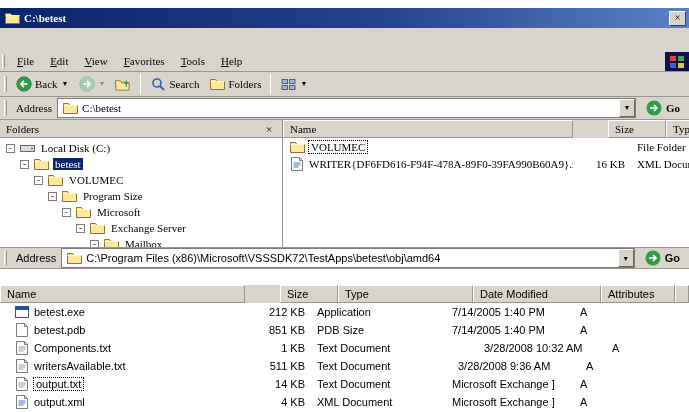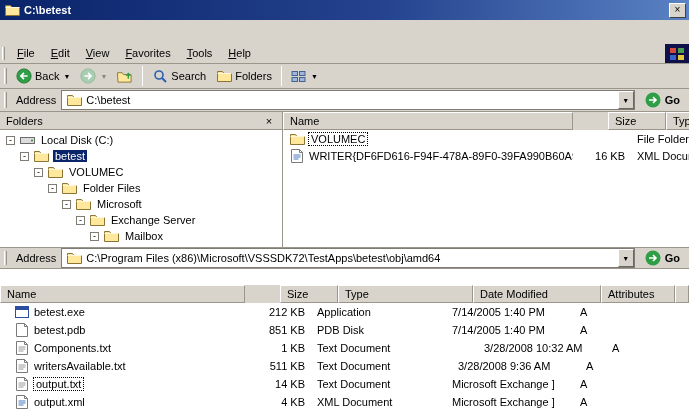--- a/index.html
+++ b/index.html
@@ -4,21 +4,21 @@
 <style>
   * { box-sizing: border-box; }
   body { margin:0; background:#fff; }
   .canvas {
     position:relative; width:689px; height:412px; overflow:hidden;
     background:#fff; color:#000;
     font-family:"Liberation Sans","DejaVu Sans",sans-serif; font-size:11px;
   }
 
   
-  .window { position:absolute; left:0; top:0; width:689px; height:234px; background:#d8d4cc; border-bottom:3px solid #be185d; }
+  .window { position:absolute; left:0; top:8px; width:689px; height:234px; background:#d8d4cc; border-bottom:3px solid #be185d;font-family:Liberation Serif, serif; }
   .titlebar { height:20px; background:linear-gradient(90deg,#0a246a 0%,#24428e 55%,#5a82c4 100%); display:flex; align-items:center; padding:0 3px 0 4px; gap:4px; }
   .title-text { color:#fff; font-weight:bold; flex:1; white-space:nowrap; overflow:hidden; }
   .win-btn { width:17px; height:15px; background:#d8d4cc; border:1px solid; border-color:#fff #404040 #404040 #fff; font-size:10px; line-height:12px; text-align:center; padding:0; font-family:inherit; }
   .menubar { height:20px; display:flex; align-items:center; border-bottom:1px solid #9a968c;margin-top:24px; }
   .menu-items { display:flex; align-items:center; height:100%; }
   .menu-item { padding:3px 8px 0; height:100%; }
   .menu-item::first-letter { text-decoration:underline; }
   .winlogo { margin-left:auto; width:24px; height:19px; background:#10104a; display:flex; align-items:center; justify-content:center; }
   .gripper { width:3px; height:70%; border-left:1px solid #fff; border-right:1px solid #9a968c; margin:0 4px 0 2px; flex:none; }
   .toolbar { height:25px; display:flex; align-items:center; padding:0 2px; border-bottom:1px solid #9a968c; }
@@ -222,21 +222,21 @@
               <span class="tree-label">VOLUMEC</span>
             </div>
             <div class="tree-row" style="padding-left: 48px;">
               <span class="expander">-</span>
               <span class="file-icon">
                 <svg width="15" height="12" viewBox="0 0 15 12">
                   <path d="M0.5 1.5h5l1.5 2h7.5v8h-14z" fill="#ffe89c" stroke="#8b7535"></path>
                   <path d="M0.5 3.5h14" stroke="#fff6d8" fill="none"></path>
                 </svg>
               </span>
-              <span class="tree-label">Folder Files</span>
+              <span class="tree-label">Program Size</span>
             </div>
             <div class="tree-row" style="padding-left: 62px;">
               <span class="expander">-</span>
               <span class="file-icon">
                 <svg width="15" height="12" viewBox="0 0 15 12">
                   <path d="M0.5 1.5h5l1.5 2h7.5v8h-14z" fill="#ffe89c" stroke="#8b7535"></path>
                   <path d="M0.5 3.5h14" stroke="#fff6d8" fill="none"></path>
                 </svg>
               </span>
               <span class="tree-label">Microsoft</span>
@@ -365,21 +365,21 @@
           <span class="cell" style="width: 245px;">
             <span class="file-icon">
               <svg width="12" height="14" viewBox="0 0 12 14">
                 <path d="M0.5 0.5h8l3 3v10h-11z" fill="#fff" stroke="#7a7a7a"></path>
                 <path d="M8.5 0.5v3h3" fill="none" stroke="#7a7a7a"></path>
               </svg>
             </span>
             <span class="file-label">betest.pdb</span>
           </span>
           <span class="cell right" style="width: 58px;">851 KB</span>
-          <span class="cell" style="width: 135px;">PDB Disk</span>
+          <span class="cell" style="width: 135px;">PDB Size</span>
           <span class="cell" style="width: 128px;">7/14/2005 1:40 PM</span>
           <span class="cell" style="width: 74px;">A</span>
         </div>
         <div class="list-row">
           <span class="cell" style="width: 245px;">
             <span class="file-icon">
               <svg width="12" height="14" viewBox="0 0 12 14">
                 <path d="M0.5 0.5h8l3 3v10h-11z" fill="#fff" stroke="#7a7a7a"></path>
                 <path d="M8.5 0.5v3h3" fill="none" stroke="#7a7a7a"></path>
                 <path d="M2.5 6h7M2.5 8h7M2.5 10h5" stroke="#9a9a9a"></path>

